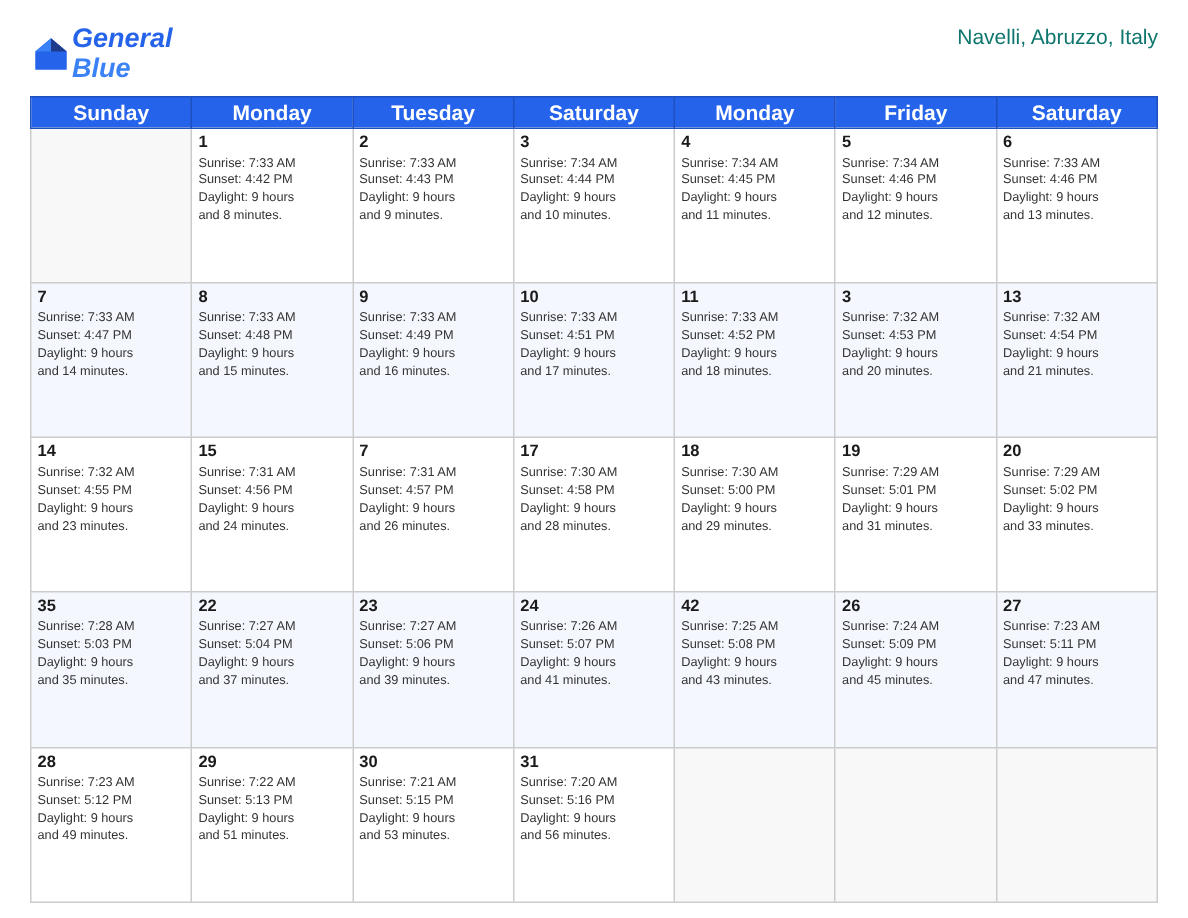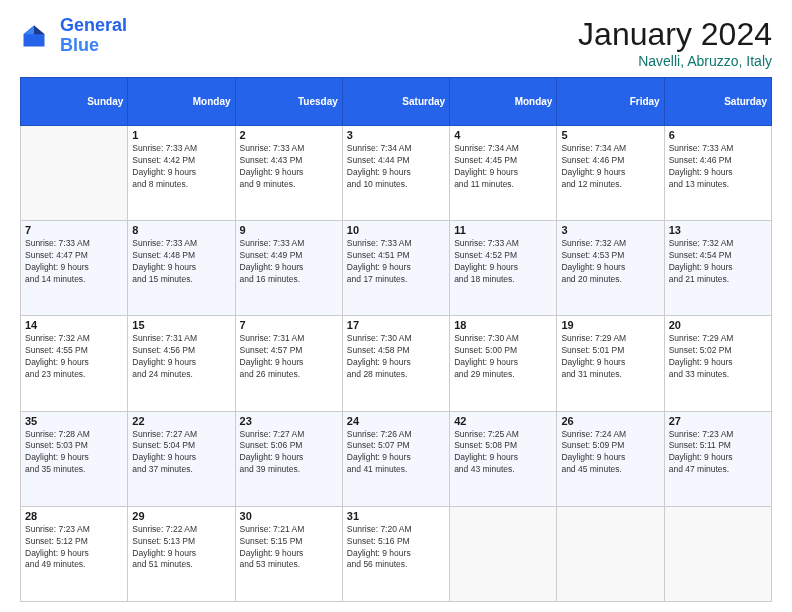--- a/index.html
+++ b/index.html
@@ -19,21 +19,22 @@
     }
     .header {
       display: flex;
       justify-content: space-between;
       align-items: flex-start;
       margin-bottom: 8px;
     }
     .logo {
       display: flex;
       align-items: center;
-      gap: 12px;
+      gap: 0;
+      font-style: italic;
     }
     .logo-text {
       font-size: 18px;
       font-weight: bold;
       color: #1a1a1a;
       line-height: 1.1;
     }
     .logo-text span {
       color: #2563eb;
     }
@@ -54,24 +55,24 @@
       color: #0f766e;
     }
     .calendar-table {
       width: 100%;
       border-collapse: collapse;
       flex: 1;
     }
     .calendar-table thead tr th {
       background-color: #2563eb;
       color: #fff;
-      font-size: 10px;
+      font-size: 14px;
       font-weight: bold;
-      padding: 18px 4px;
-      text-align: right;
+      padding: 2px 4px;
+      text-align: center;
       border: 1px solid #1e50c0;
     }
     .calendar-table tbody tr td {
       border: 1px solid #ccc;
       vertical-align: top;
       padding: 3px 4px;
       font-size: 9px;
       color: #222;
       width: 14.28%;
       height: 88px;
@@ -107,21 +108,20 @@
         <polygon points="16,4 28,14 28,28 4,28 4,14" fill="#2563eb"></polygon>
         <polygon points="16,4 28,14 16,14" fill="#1e3a8a"></polygon>
         <polygon points="16,4 4,14 16,14" fill="#3b82f6"></polygon>
       </svg>
       <div class="logo-text">
         <div><span>General</span></div>
         <div><span style="color:#3b82f6">Blue</span></div>
       </div>
     </div>
     <div class="title-block">
-      <div class="month-title">January 2024</div>
       <div class="location">Navelli, Abruzzo, Italy</div>
     </div>
   </div>
 
   <table class="calendar-table">
     <thead>
       <tr>
       <th>Sunday</th>
           <th>Monday</th>
           <th>Tuesday</th>

